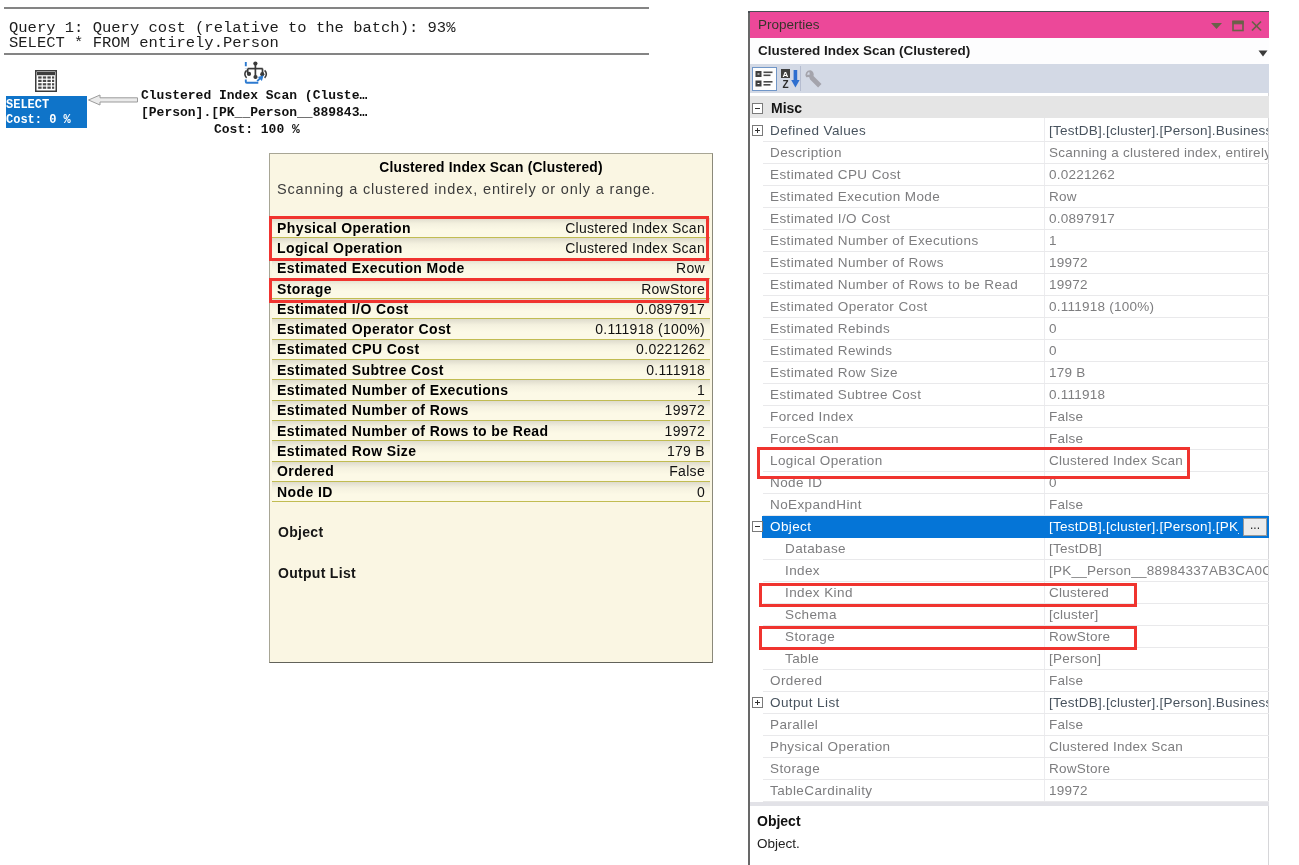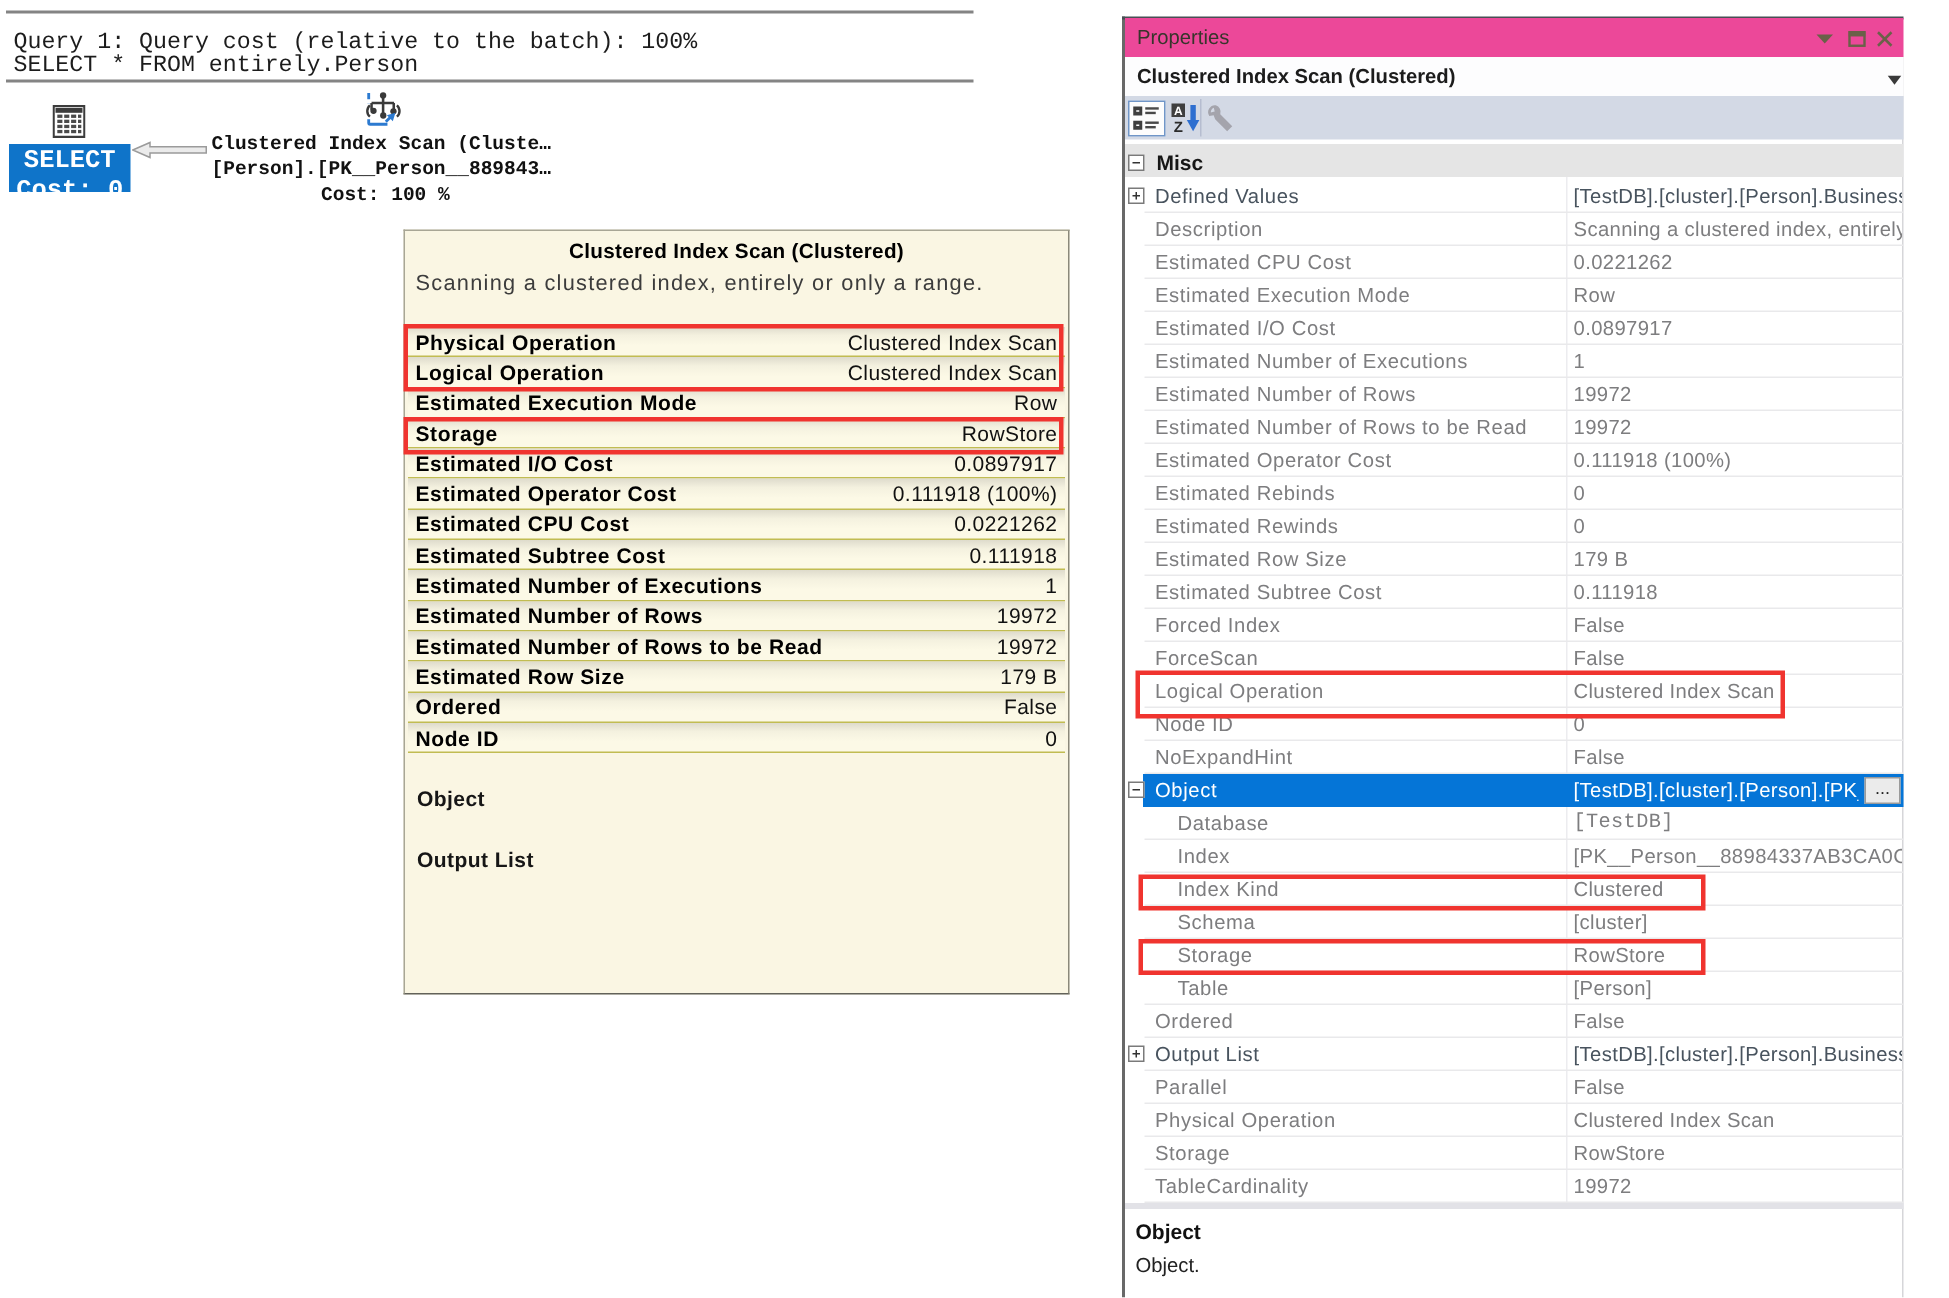--- a/index.html
+++ b/index.html
@@ -10,22 +10,22 @@
 .hline { position:absolute; height:2px; background:#848484; }
 .qtext { position:absolute; font-family:"Liberation Mono", monospace;
   font-size:15.5px; color:#1c1c1c; white-space:pre; }
 
 
 .plabel { position:absolute; font-family:"Liberation Mono", monospace;
   font-size:13px; color:#111; white-space:pre; font-weight:bold; }
 
 
 .selnode { position:absolute; left:6px; top:96px; width:81px; height:32px;
-  background:#0f74c9; color:#fff; text-align:center;
-  font-family:"Liberation Mono", monospace; font-size:17px; font-weight:bold; }
+  background:#0f74c9; color:#fff; 
+  font-family:"Liberation Mono", monospace; font-size:12px; font-weight:bold; }
 
 
 .tooltip { position:absolute; left:269px; top:153px; width:444px; height:510px;
   background:#faf6e3; border:1px solid #a8a695; border-bottom-color:#62625a;
   border-right-color:#8b897a; }
 .ttitle { position:absolute; top:6px; left:0; width:100%; text-align:center;
   font-weight:bold; font-size:13.8px; color:#000; letter-spacing:0.2px; }
 .tdesc { position:absolute; top:27px; left:7px; font-size:14.5px; color:#3c3c3c; letter-spacing:0.85px; }
 .trows { position:absolute; left:2px; top:64px; width:438px; }
 .trow { height:20.3px; border-bottom:1px solid #c1bc52; display:flex;
@@ -63,21 +63,21 @@
 .expv { position:absolute; left:4px; top:2px; width:1px; height:5px; background:#333; }
 .vsep { position:absolute; left:1044px; top:118px; width:1px; height:684px; background:#ececef; }
 .rsep { position:absolute; left:763px; width:506px; height:1px; background:#e9e9eb; }
 
 .helpobj { position:absolute; left:757px; top:813px; font-weight:bold; font-size:14px; color:#111; }
 .helpdesc { position:absolute; left:757px; top:836px; font-size:13.5px; color:#222; }
 </style></head>
 <body>
 
 <div class="hline" style="left:4px; top:7px;  width:645px;"></div>
-<div class="qtext" style="left:9px; top:19px;">Query 1: Query cost (relative to the batch): 100%</div>
+<div class="qtext" style="left:9px; top:19px;">Query 1: Query cost (relative to the batch): 93%</div>
 <div class="qtext" style="left:9px; top:34px;">SELECT * FROM entirely.Person</div>
 <div class="hline" style="left:4px; top:53px; width:645px;"></div>
 
 <svg class="a" style="left:35px;top:70px;" width="22" height="22" viewBox="0 0 22 22">
   <rect x="0.75" y="0.75" width="20.5" height="20.5" fill="#ffffff" stroke="#3c3c3c" stroke-width="1.5"></rect>
   <rect x="2" y="2" width="18" height="3.2" fill="#3c3c3c"></rect>
   <g fill="#4a4a4a">
     <rect x="3.2" y="6.4" width="3.4" height="2.2"></rect>
       <rect x="7.8" y="6.4" width="3.4" height="2.2"></rect>
       <rect x="12.4" y="6.4" width="3.4" height="2.2"></rect>
@@ -311,21 +311,21 @@
 <div class="gval rn" style="left:1049px;top:472.0px;width:219px;">0</div>
 <div class="gname rn" style="left:770px;top:494.0px;width:273px;">NoExpandHint</div>
 <div class="gval rn" style="left:1049px;top:494.0px;width:219px;">False</div>
 <div class="selrow" style="top:516.0px;"></div>
 <div class="exp" style="left:752px;top:521.0px;">
     <div class="exph"></div>
   </div>
 <div class="gname rs" style="left:770px;top:516.0px;width:273px;">Object</div>
 <div class="gval rs" style="left:1049px;top:516.0px;width:190px;">[TestDB].[cluster].[Person].[PK__P</div>
 <div class="gname rn" style="left:785px;top:538.0px;width:258px;">Database</div>
-<div class="gval rn" style="left:1049px;top:538.0px;width:219px;font-family:Liberation Mono, monospace;">[TestDB]</div>
+<div class="gval rn" style="left:1049px;top:538.0px;width:219px;">[TestDB]</div>
 <div class="gname rn" style="left:785px;top:560.0px;width:258px;">Index</div>
 <div class="gval rn" style="left:1049px;top:560.0px;width:219px;">[PK__Person__88984337AB3CA0CD]</div>
 <div class="gname rn" style="left:785px;top:582.0px;width:258px;">Index Kind</div>
 <div class="gval rn" style="left:1049px;top:582.0px;width:219px;">Clustered</div>
 <div class="gname rn" style="left:785px;top:604.0px;width:258px;">Schema</div>
 <div class="gval rn" style="left:1049px;top:604.0px;width:219px;">[cluster]</div>
 <div class="gname rn" style="left:785px;top:626.0px;width:258px;">Storage</div>
 <div class="gval rn" style="left:1049px;top:626.0px;width:219px;">RowStore</div>
 <div class="gname rn" style="left:785px;top:648.0px;width:258px;">Table</div>
 <div class="gval rn" style="left:1049px;top:648.0px;width:219px;">[Person]</div>

